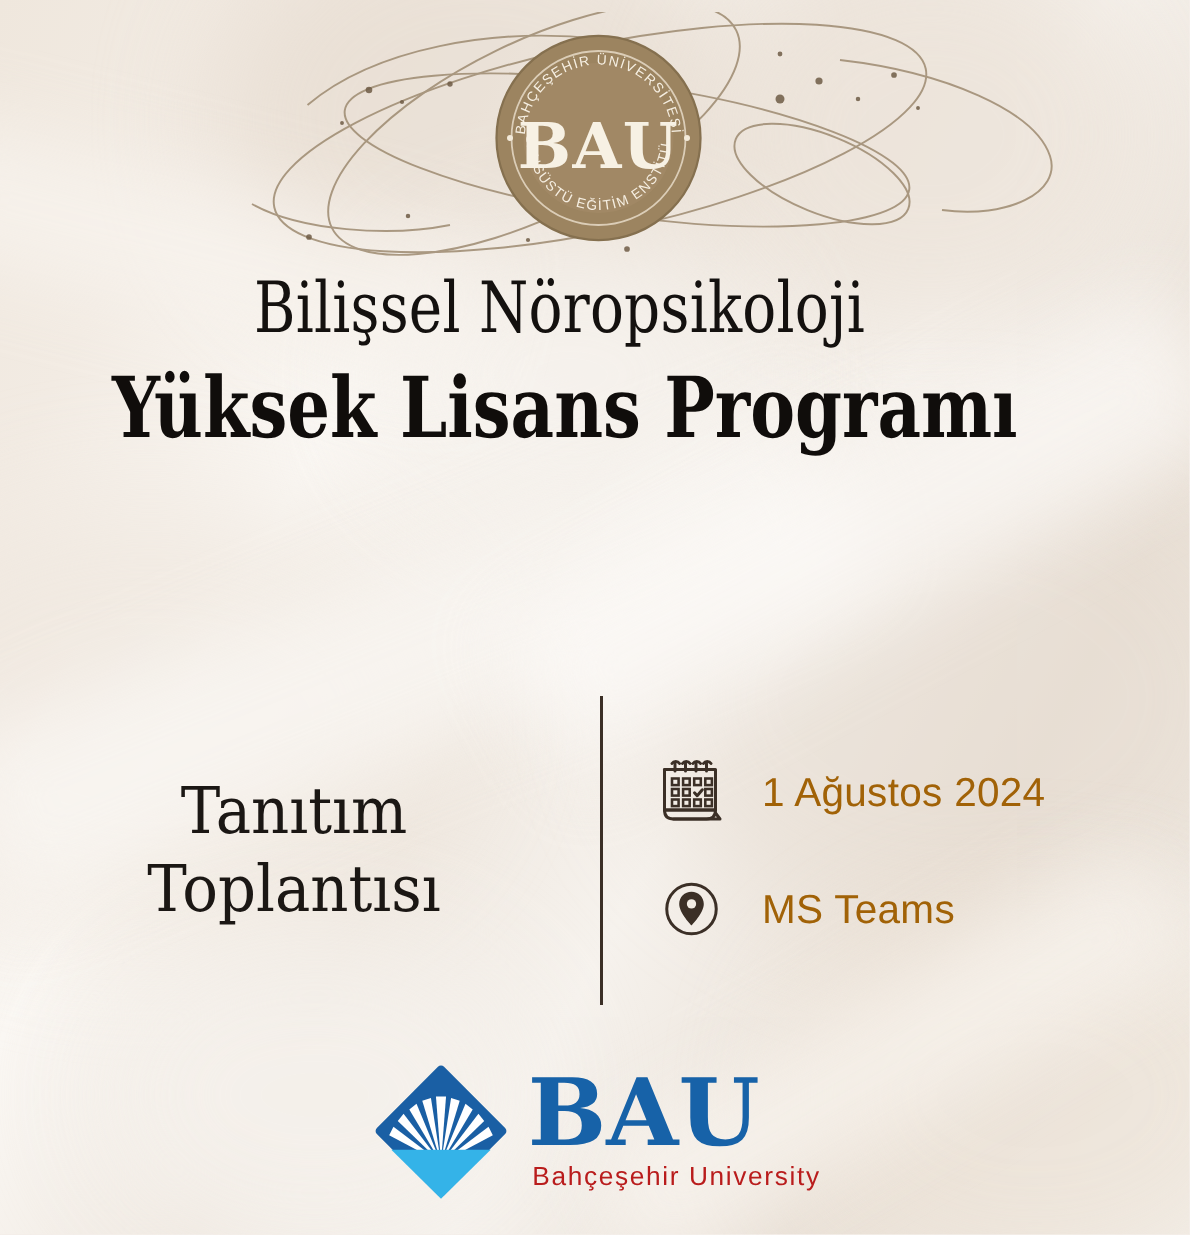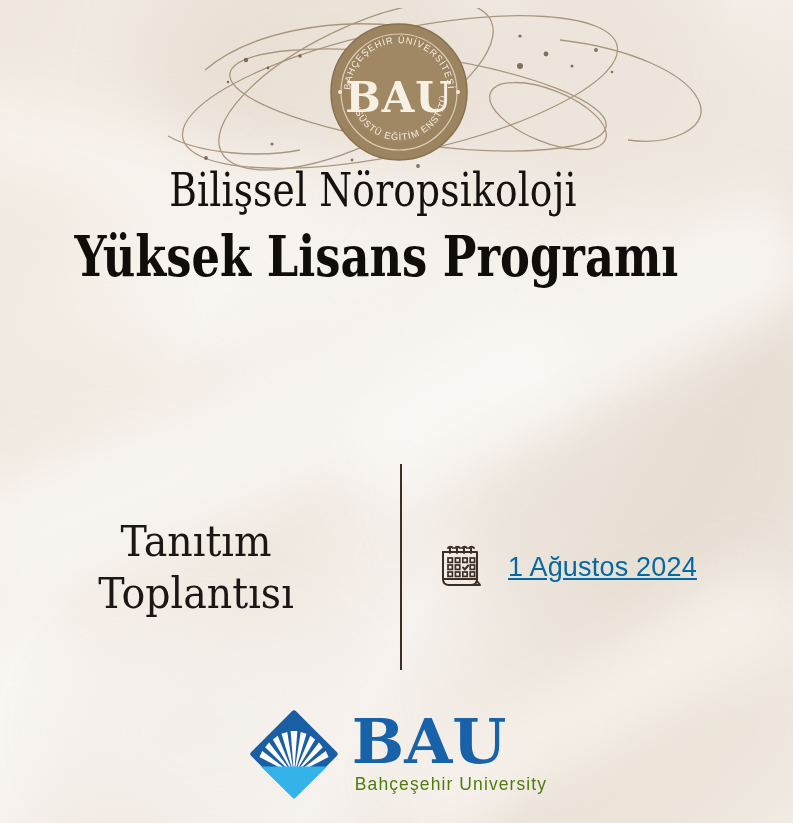--- a/index.html
+++ b/index.html
@@ -42,21 +42,21 @@
   .streak-3{width:430px;height:90px;left:380px;top:660px;background:#faf6f1;transform:rotate(-30deg);}
   .streak-4{width:380px;height:90px;left:-60px;top:120px;background:#f9f5f0;transform:rotate(14deg);}
 
   
   .seal-wrap{
     position:absolute;left:0;top:8px;width:793px;height:168px;
   }
   .swirls{position:absolute;left:0;top:0;width:793px;height:168px;}
 
   
-  .title-block{position:absolute;left:0;top:164px;width:746px;text-align:center;}
+  .title-block{position:absolute;left:0;top:180px;width:746px;text-align:center;}
   .title-line1{
     font-family:"DejaVu Serif", serif;
     font-size:47px;
     font-weight:400;
     color:#14110f;
     letter-spacing:.2px;
     line-height:1.12;
     transform:scaleX(.80);
     white-space:nowrap;
   }
@@ -93,42 +93,41 @@
     margin-left:34px;
     display:flex;flex-direction:column;gap:28px;
   }
   .detail{
     display:flex;align-items:center;gap:22px;
   }
   .detail-icon{width:50px;height:50px;flex:none;display:block;}
   .detail-text{
     font-family:"Liberation Sans", sans-serif;
     font-size:27px;
-    color:#0369a1;
+    color:#a16207;
     letter-spacing:.2px;
     white-space:nowrap;
-    text-decoration:underline;
   }
 
   
   .footer-logo{
     position:absolute;left:0;top:706px;width:793px;
     display:flex;justify-content:center;align-items:flex-start;
   }
   .logo-inner{display:flex;align-items:center;gap:10px;}
   .logo-mark{width:96px;height:96px;display:block;flex:none;}
   .logo-word{display:flex;flex-direction:column;align-items:flex-start;}
   .logo-bau{
     font-family:"DejaVu Serif", serif;
     font-size:62px;font-weight:700;color:#1762a8;line-height:.95;
     letter-spacing:0px;
   }
   .logo-sub{
     font-family:"Liberation Sans", sans-serif;
-    font-size:17.5px;color:#4d7c0f;letter-spacing:1.1px;
+    font-size:17.5px;color:#b91c1c;letter-spacing:1.1px;
     margin-top:2px;margin-left:3px;
   }
 </style>
 </head>
 <body>
 
 <div class="poster">
 
   <div class="bg-layer bg-base"></div>
   <div class="bg-layer">
@@ -233,20 +232,28 @@
             <rect x="19.4" y="30" width="4.4" height="4.4"></rect>
             <rect x="26.8" y="30" width="4.4" height="4.4"></rect>
             <rect x="34.2" y="30" width="4.4" height="4.4"></rect>
           </g>
           <path d="M27 25.5 l1.8 2 3.4 -4" fill="none" stroke="#3b2f26" stroke-width="2" stroke-linecap="round" stroke-linejoin="round"></path>
         </svg>
         <span class="detail-text">1 Ağustos 2024</span>
       </div>
 
 
+      <div class="detail">
+        <svg class="detail-icon" viewBox="0 0 50 50">
+          <circle cx="25" cy="25" r="16.5" fill="none" stroke="#3b2f26" stroke-width="2"></circle>
+          <path d="M25 13.5 c-4.6 0 -8.2 3.6 -8.2 8.2 c0 6 8.2 14.3 8.2 14.3 s8.2 -8.3 8.2 -14.3 c0 -4.6 -3.6 -8.2 -8.2 -8.2 z" fill="#3b2f26"></path>
+          <circle cx="25" cy="21.6" r="3.1" fill="#f2ece4"></circle>
+        </svg>
+        <span class="detail-text">MS Teams</span>
+      </div>
 
     </div>
   </div>
 
   <div class="footer-logo">
     <div class="logo-inner">
       <svg class="logo-mark" viewBox="0 0 100 100">
         <g transform="rotate(45 50 50)">
           <rect x="17" y="17" width="66" height="66" rx="3" fill="#1a5fa4"></rect>
         </g>

